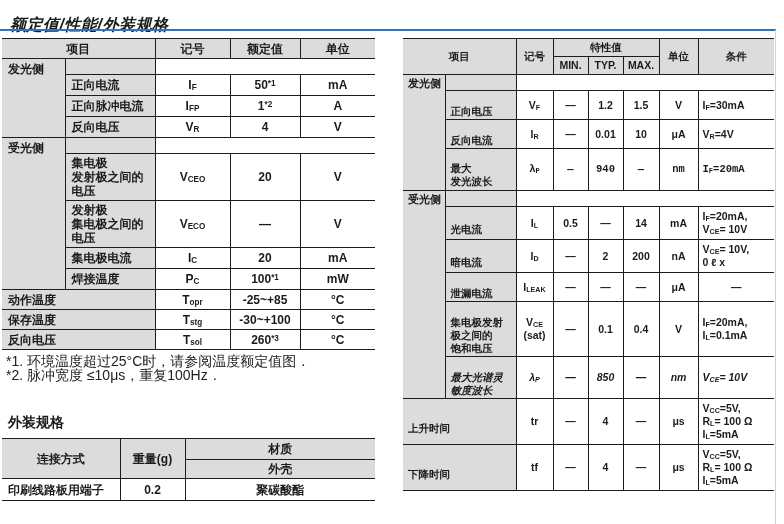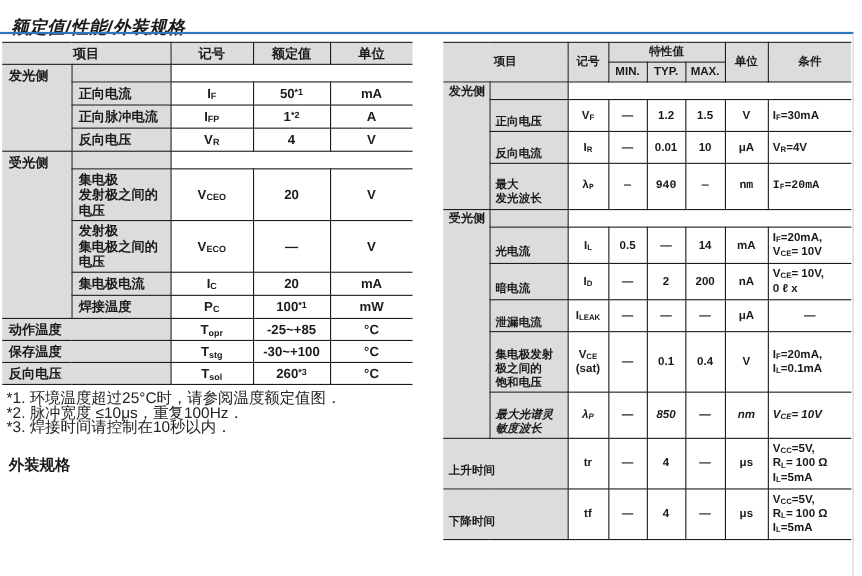--- a/index.html
+++ b/index.html
@@ -144,21 +144,20 @@
           <td class="gray lab bl0" colspan="2">反向电压</td>
           <td>T<sub>sol</sub></td>
           <td>260<sup>*3</sup></td>
           <td class="br0">°C</td>
         </tr>
       </tbody>
   </table>
   <div class="notes">
     <div>*1.  环境温度超过25°C时，请参阅温度额定值图．</div>
     <div>*2.  脉冲宽度 ≤10μs，重复100Hz．</div>
-    <div>*3.  焊接时间请控制在10秒以内．</div>
   </div>
 </div>
 
 <div class="section" id="sec-elec">
   <table class="t-elec" style="width:371px">
     <colgroup>
         <col style="width:42px">
         <col style="width:71px">
         <col style="width:37px">
         <col style="width:35px">
@@ -281,13 +280,37 @@
           <td>—</td>
           <td>μs</td>
           <td class="cond br0">V<sub>CC</sub>=5V,<br>R<sub>L</sub>= 100 Ω<br>I<sub>L</sub>=5mA</td>
         </tr>
       </tbody>
   </table>
 </div>
 
 <div class="section" id="sec-ext">
   <h2 class="sec-title">外装规格</h2>
+  <table class="t-ext" style="width:373px">
+    <colgroup>
+        <col style="width:118px">
+        <col style="width:65px">
+        <col style="width:190px">
+      </colgroup>
+    <thead>
+      <tr style="height:21px">
+        <th rowspan="2" class="gray bl0">连接方式</th>
+        <th rowspan="2" class="gray">重量(g)</th>
+        <th class="gray br0">材质</th>
+      </tr>
+      <tr style="height:19px">
+        <th class="gray br0">外壳</th>
+      </tr>
+    </thead>
+    <tbody>
+      <tr style="height:22px">
+        <td class="bl0 lab">印刷线路板用端子</td>
+        <td>0.2</td>
+        <td class="br0">聚碳酸酯</td>
+      </tr>
+    </tbody>
+  </table>
 </div>
 
 </body></html>

